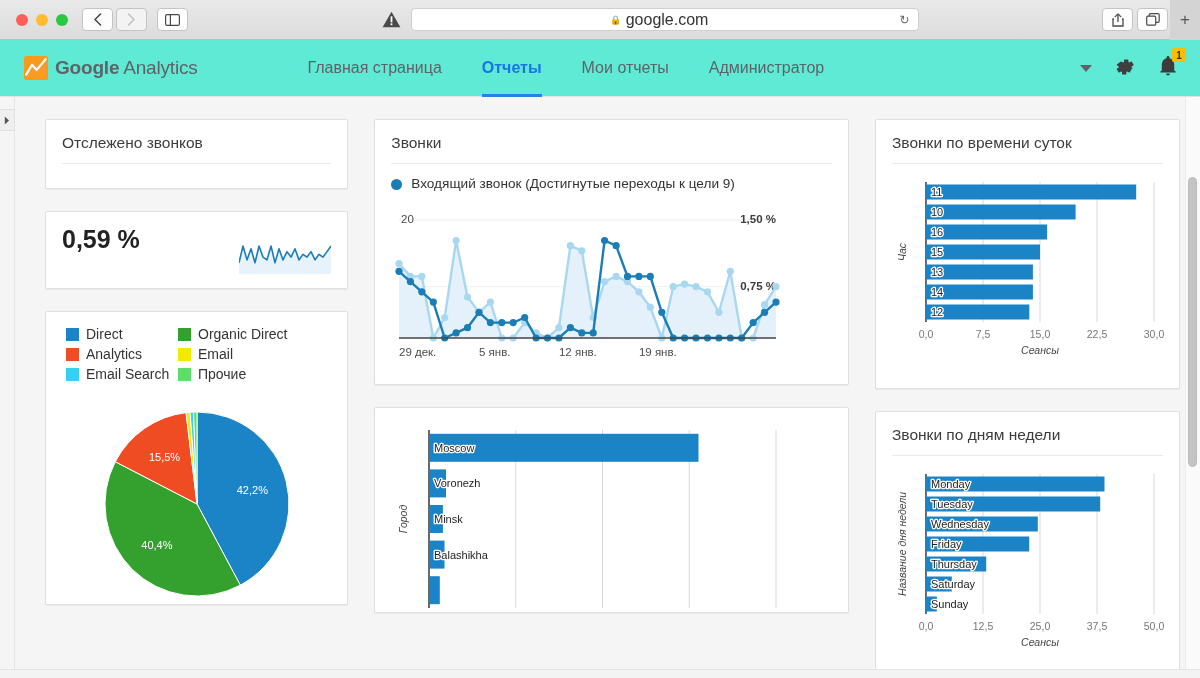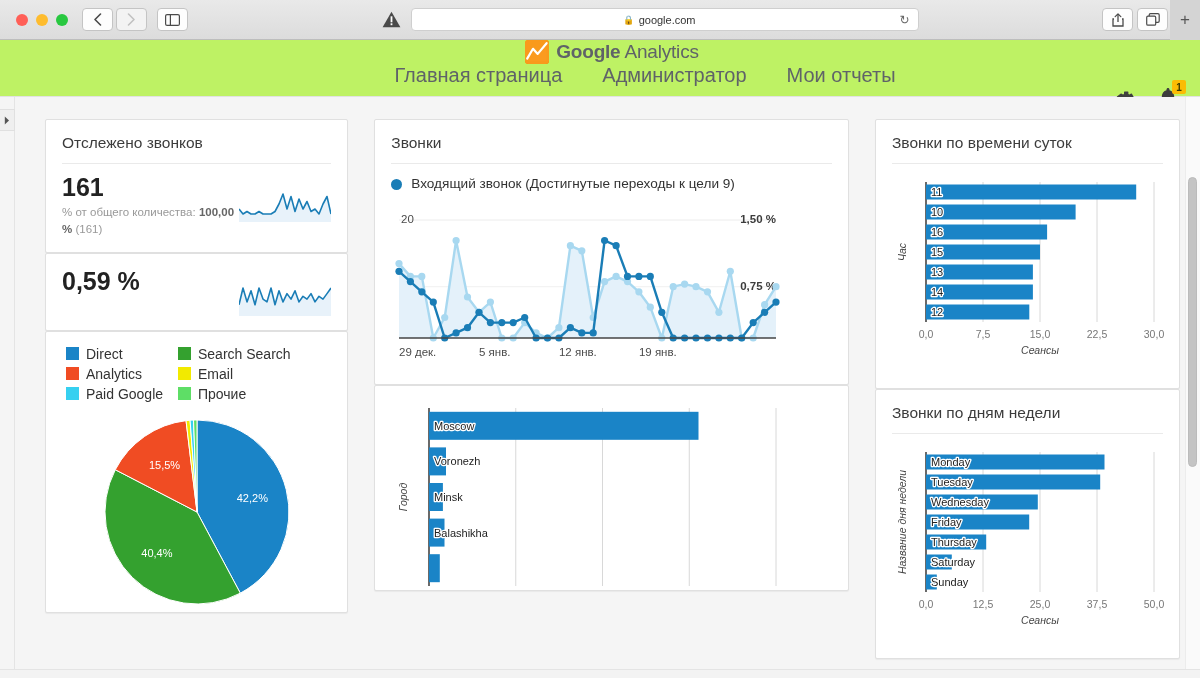--- a/index.html
+++ b/index.html
@@ -42,56 +42,55 @@
   .url-bar {
     width: 508px; height: 23px;
     background: #fff;
     border: 1px solid #cfcfcf;
     border-radius: 4px;
     display: flex; align-items: center;
     padding: 0 8px;
     position: relative;
   }
   .url-center { flex: 1; display: flex; align-items: center; justify-content: center; gap: 4px; }
-  .url-text { font-size: 11px; color: #333; }
+  .url-text { font-size: 16px; color: #333; }
   .lock { font-size: 9px; color: #444; }
   .reload { font-size: 12px; color: #666; }
 
   .chrome-right { margin-left: auto; display: flex; gap: 4px; align-items: center; padding-right: 2px;}
   .new-tab-btn {
     width: 30px; height: 40px;
     background: #d4d4d4;
     display: flex; align-items: center; justify-content: center;
     font-size: 17px; color: #555; font-weight: 300;
     margin-right: -8px;
   }
 
   
   .ga-header {
     height: 57px;
-    background: #bef264;
+    background: #5eead4;
     border-bottom: 1px solid #e2e2e2;
     display: flex; align-items: center;
     position: relative;
-    flex-direction: column;
   }
   .ga-logo { display: flex; align-items: center; margin-left: 24px; gap: 7px; }
   .ga-logo-mark {
     width: 24px; height: 24px; border-radius: 3px;
     background: linear-gradient(135deg, #ff9800 0%, #f57c00 100%);
     position: relative; overflow: hidden;
   }
   .ga-logo-text { font-size: 19px; color: #5f6368; letter-spacing: -0.2px; }
   .ga-logo-text b { font-weight: 600; color: #5f6368; }
 
   .ga-nav { display: flex; align-items: stretch; margin-left: 90px; height: 57px; }
   .ga-nav-item {
     display: flex; align-items: center;
     padding: 0 20px;
-    font-size: 20px; color: #5f6368;
+    font-size: 16px; color: #5f6368;
     position: relative;
     cursor: pointer;
   }
   .ga-nav-item.active { color: #1a73e8; font-weight: 600; }
   .ga-nav-item.active::after {
     content: ""; position: absolute; left: 20px; right: 20px; bottom: 0;
     height: 3px; background: #2b7de9;
   }
 
   .ga-right { margin-left: auto; display: flex; align-items: center; gap: 22px; padding-right: 22px; }
@@ -136,21 +135,21 @@
   }
 
   .dash-scroll {
     flex: 1;
     display: flex;
     gap: 26px;
     padding: 22px 20px 0 30px;
     overflow: hidden;
     position: relative;
   }
-  .col { display: flex; flex-direction: column; }
+  .col { display: flex; flex-direction: column; gap: 22px; }
   .col-1 { width: 315px; }
   .col-2 { width: 493px; }
   .col-3 { width: 305px; }
 
   .card {
     background: #fff;
     border: 1px solid #e0e0e0;
     border-radius: 2px;
     box-shadow: 0 1px 1px rgba(0,0,0,0.05);
     padding: 14px 16px 14px 16px;
@@ -173,21 +172,21 @@
   }
   .score-sub { font-size: 11.5px; color: #999; line-height: 1.45; }
   .score-sub b { color: #666; font-weight: 700; }
   .spark { width: 92px; height: 34px; flex: 0 0 auto; margin-top: 14px; }
 
   
   .pie-legend {
     display: grid;
     grid-template-columns: 108px auto;
     row-gap: 4px; column-gap: 4px;
-    margin-bottom: 4px;
+    margin-bottom: 16px;
     margin-left: 4px;
   }
   .leg-item { display: flex; align-items: center; gap: 7px; font-size: 14px; color: #333; }
   .leg-swatch { width: 13px; height: 13px; flex: 0 0 auto; }
 
   .pie-wrap { display: flex; justify-content: center; padding-top: 6px; }
 
   
   .line-legend { margin-bottom: 4px; }
   .line-leg-item { display: flex; align-items: center; gap: 9px; font-size: 13.6px; color: #333; line-height: 1.5; }
@@ -288,22 +287,23 @@
         <path d="M3 19.5 L8.2 10.4 L12.6 15.2 L21 5.6" stroke="#f99a1c" stroke-width="0" fill="none"></path>
         <path d="M2.5 21 L2.5 18.2 L8 9.2 L12.6 14.2 L21.5 3.6 L21.5 21 Z" fill="#fb9b1f"></path>
         <path d="M2.2 18.6 L8 8.8 L12.7 13.9 L21.6 3.2" stroke="#ffffff" stroke-width="2.2" fill="none" stroke-linejoin="round" stroke-linecap="round"></path>
       </svg>
     </div>
     <div class="ga-logo-text"><b>Google</b><span> Analytics</span></div>
   </div>
 
   <div class="ga-nav">
     <div class="ga-nav-item">Главная страница</div>
+    <div class="ga-nav-item active">Отчеты</div>
+    <div class="ga-nav-item">Мои отчеты</div>
     <div class="ga-nav-item">Администратор</div>
-    <div class="ga-nav-item">Мои отчеты</div>
   </div>
 
   <div class="ga-right">
     <div class="caret-down"></div>
     <div class="gear">
       <svg width="22" height="22" viewBox="0 0 22 22">
         <path fill="#3f3f3f" d="M11 7.2a3.8 3.8 0 100 7.6 3.8 3.8 0 000-7.6zm0 6a2.2 2.2 0 110-4.4 2.2 2.2 0 010 4.4z"></path>
         <path fill="#3f3f3f" d="M19.3 12.6l-1.7-1a6.9 6.9 0 000-1.2l1.7-1a.6.6 0 00.2-.8l-1.6-2.8a.6.6 0 00-.8-.2l-1.7 1a7 7 0 00-1-.6V4a.6.6 0 00-.6-.6h-3.2a.6.6 0 00-.6.6v2a7 7 0 00-1 .6l-1.7-1a.6.6 0 00-.8.2L2.9 8.6a.6.6 0 00.2.8l1.7 1a6.9 6.9 0 000 1.2l-1.7 1a.6.6 0 00-.2.8l1.6 2.8a.6.6 0 00.8.2l1.7-1c.3.2.7.4 1 .6v2c0 .3.3.6.6.6h3.2c.3 0 .6-.3.6-.6v-2c.3-.2.7-.4 1-.6l1.7 1a.6.6 0 00.8-.2l1.6-2.8a.6.6 0 00-.2-.8z"></path>
       </svg>
     </div>
@@ -326,30 +326,20 @@
         </svg>
     </div>
   </div>
 
   <div class="dash-scroll">
 
     <div class="col col-1">
 
       <div class="card">
         <div class="card-title">Отслежено звонков</div>
-        <div class="score-row">
-          <div class="score-left">
-            <div class="big-number">161</div>
-            <div class="score-sub"><span>% от общего количества: </span><b>100,00 %</b><span> (161)</span></div>
-          </div>
-          <svg class="spark" viewBox="0 0 92 34" preserveAspectRatio="none" id="spark1">
-              <path d="M0.0,21.0 L4.0,26.0 L8.0,23.5 L12.0,26.0 L16.0,26.0 L20.0,23.5 L24.0,26.0 L28.0,26.0 L32.0,26.0 L36.0,23.5 L40.0,16.0 L44.0,6.0 L48.0,21.0 L52.0,8.5 L56.0,23.5 L60.0,11.0 L64.0,21.0 L68.0,13.5 L72.0,23.5 L76.0,21.0 L80.0,26.0 L84.0,16.0 L88.0,8.5 L92.0,26.0 L92,34 L0,34 Z" fill="#e8f2fa"></path>
-              <path d="M0.0,21.0 L4.0,26.0 L8.0,23.5 L12.0,26.0 L16.0,26.0 L20.0,23.5 L24.0,26.0 L28.0,26.0 L32.0,26.0 L36.0,23.5 L40.0,16.0 L44.0,6.0 L48.0,21.0 L52.0,8.5 L56.0,23.5 L60.0,11.0 L64.0,21.0 L68.0,13.5 L72.0,23.5 L76.0,21.0 L80.0,26.0 L84.0,16.0 L88.0,8.5 L92.0,26.0" fill="none" stroke="#1a7db6" stroke-width="1.6" stroke-linejoin="round"></path>
-            </svg>
-        </div>
       </div>
 
       <div class="card">
         <div class="score-row">
           <div class="score-left">
             <div class="big-number">0,59 %</div>
           </div>
           <svg class="spark" viewBox="0 0 92 34" preserveAspectRatio="none" id="spark2">
               <path d="M0.0,22.7 L4.0,6.0 L8.0,19.9 L12.0,8.8 L16.0,22.7 L20.0,6.0 L24.0,17.1 L28.0,19.9 L32.0,6.0 L36.0,22.7 L40.0,8.8 L44.0,19.9 L48.0,11.6 L52.0,17.1 L56.0,8.8 L60.0,19.9 L64.0,14.3 L68.0,17.1 L72.0,11.6 L76.0,19.9 L80.0,14.3 L84.0,17.1 L88.0,11.6 L92.0,6.0 L92,34 L0,34 Z" fill="#e8f2fa"></path>
               <path d="M0.0,22.7 L4.0,6.0 L8.0,19.9 L12.0,8.8 L16.0,22.7 L20.0,6.0 L24.0,17.1 L28.0,19.9 L32.0,6.0 L36.0,22.7 L40.0,8.8 L44.0,19.9 L48.0,11.6 L52.0,17.1 L56.0,8.8 L60.0,19.9 L64.0,14.3 L68.0,17.1 L72.0,11.6 L76.0,19.9 L80.0,14.3 L84.0,17.1 L88.0,11.6 L92.0,6.0" fill="none" stroke="#1a7db6" stroke-width="1.6" stroke-linejoin="round"></path>
@@ -358,33 +348,33 @@
       </div>
 
       <div class="card" style="padding-bottom:0;">
         <div class="pie-legend" id="pie-legend">
             <div class="leg-item">
               <span class="leg-swatch" style="background: rgb(26, 132, 199);"></span>
               <span>Direct</span>
             </div>
             <div class="leg-item">
               <span class="leg-swatch" style="background: rgb(52, 161, 47);"></span>
-              <span>Search Search</span>
+              <span>Organic Direct</span>
             </div>
             <div class="leg-item">
               <span class="leg-swatch" style="background: rgb(240, 76, 35);"></span>
               <span>Analytics</span>
             </div>
             <div class="leg-item">
               <span class="leg-swatch" style="background: rgb(242, 234, 0);"></span>
               <span>Email</span>
             </div>
             <div class="leg-item">
               <span class="leg-swatch" style="background: rgb(54, 208, 240);"></span>
-              <span>Paid Google</span>
+              <span>Email Search</span>
             </div>
             <div class="leg-item">
               <span class="leg-swatch" style="background: rgb(94, 222, 102);"></span>
               <span>Прочие</span>
             </div>
           </div>
         <div class="pie-wrap">
           <svg width="200" height="200" viewBox="0 0 200 200" id="pie-svg">
               <path d="M100,100 L100.00,8.00 A92,92 0 0 1 143.30,181.17 Z" fill="#1a84c7" stroke="#fff" stroke-width="1"></path>
               <text x="155.33602106379564" y="90.16213987542999" class="" fill="#fff" font-size="11" text-anchor="middle">42,2%</text>

